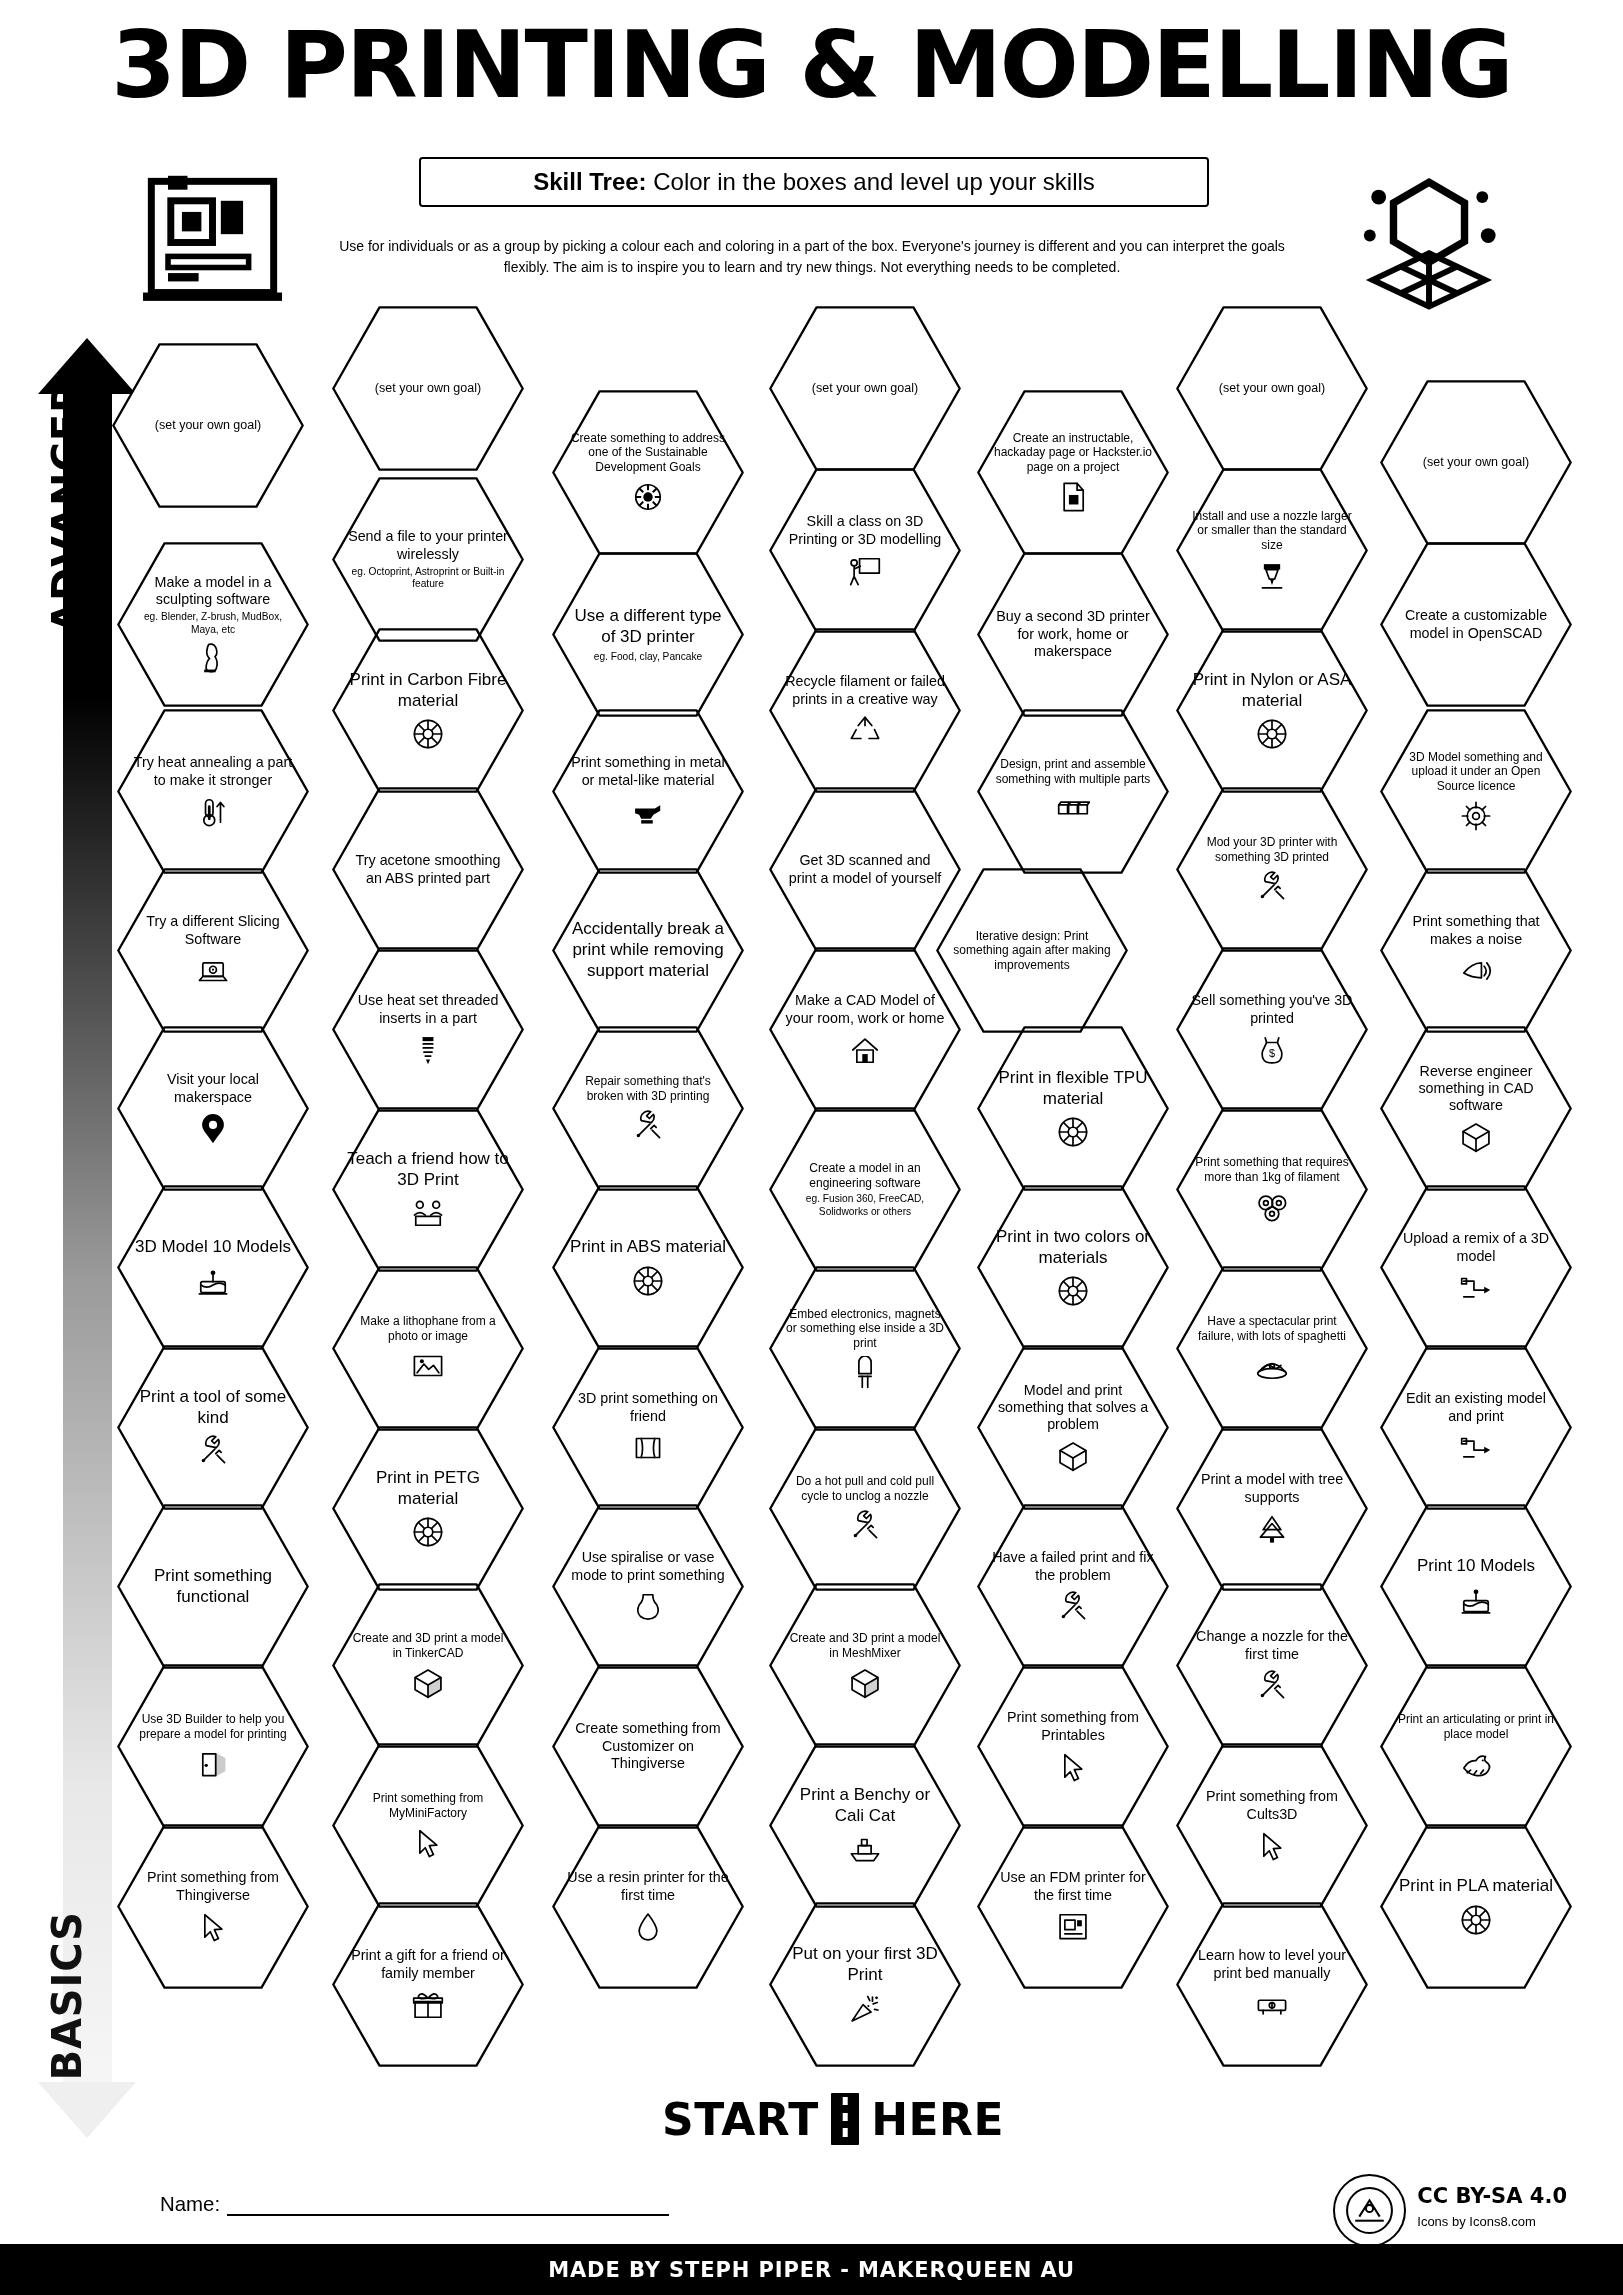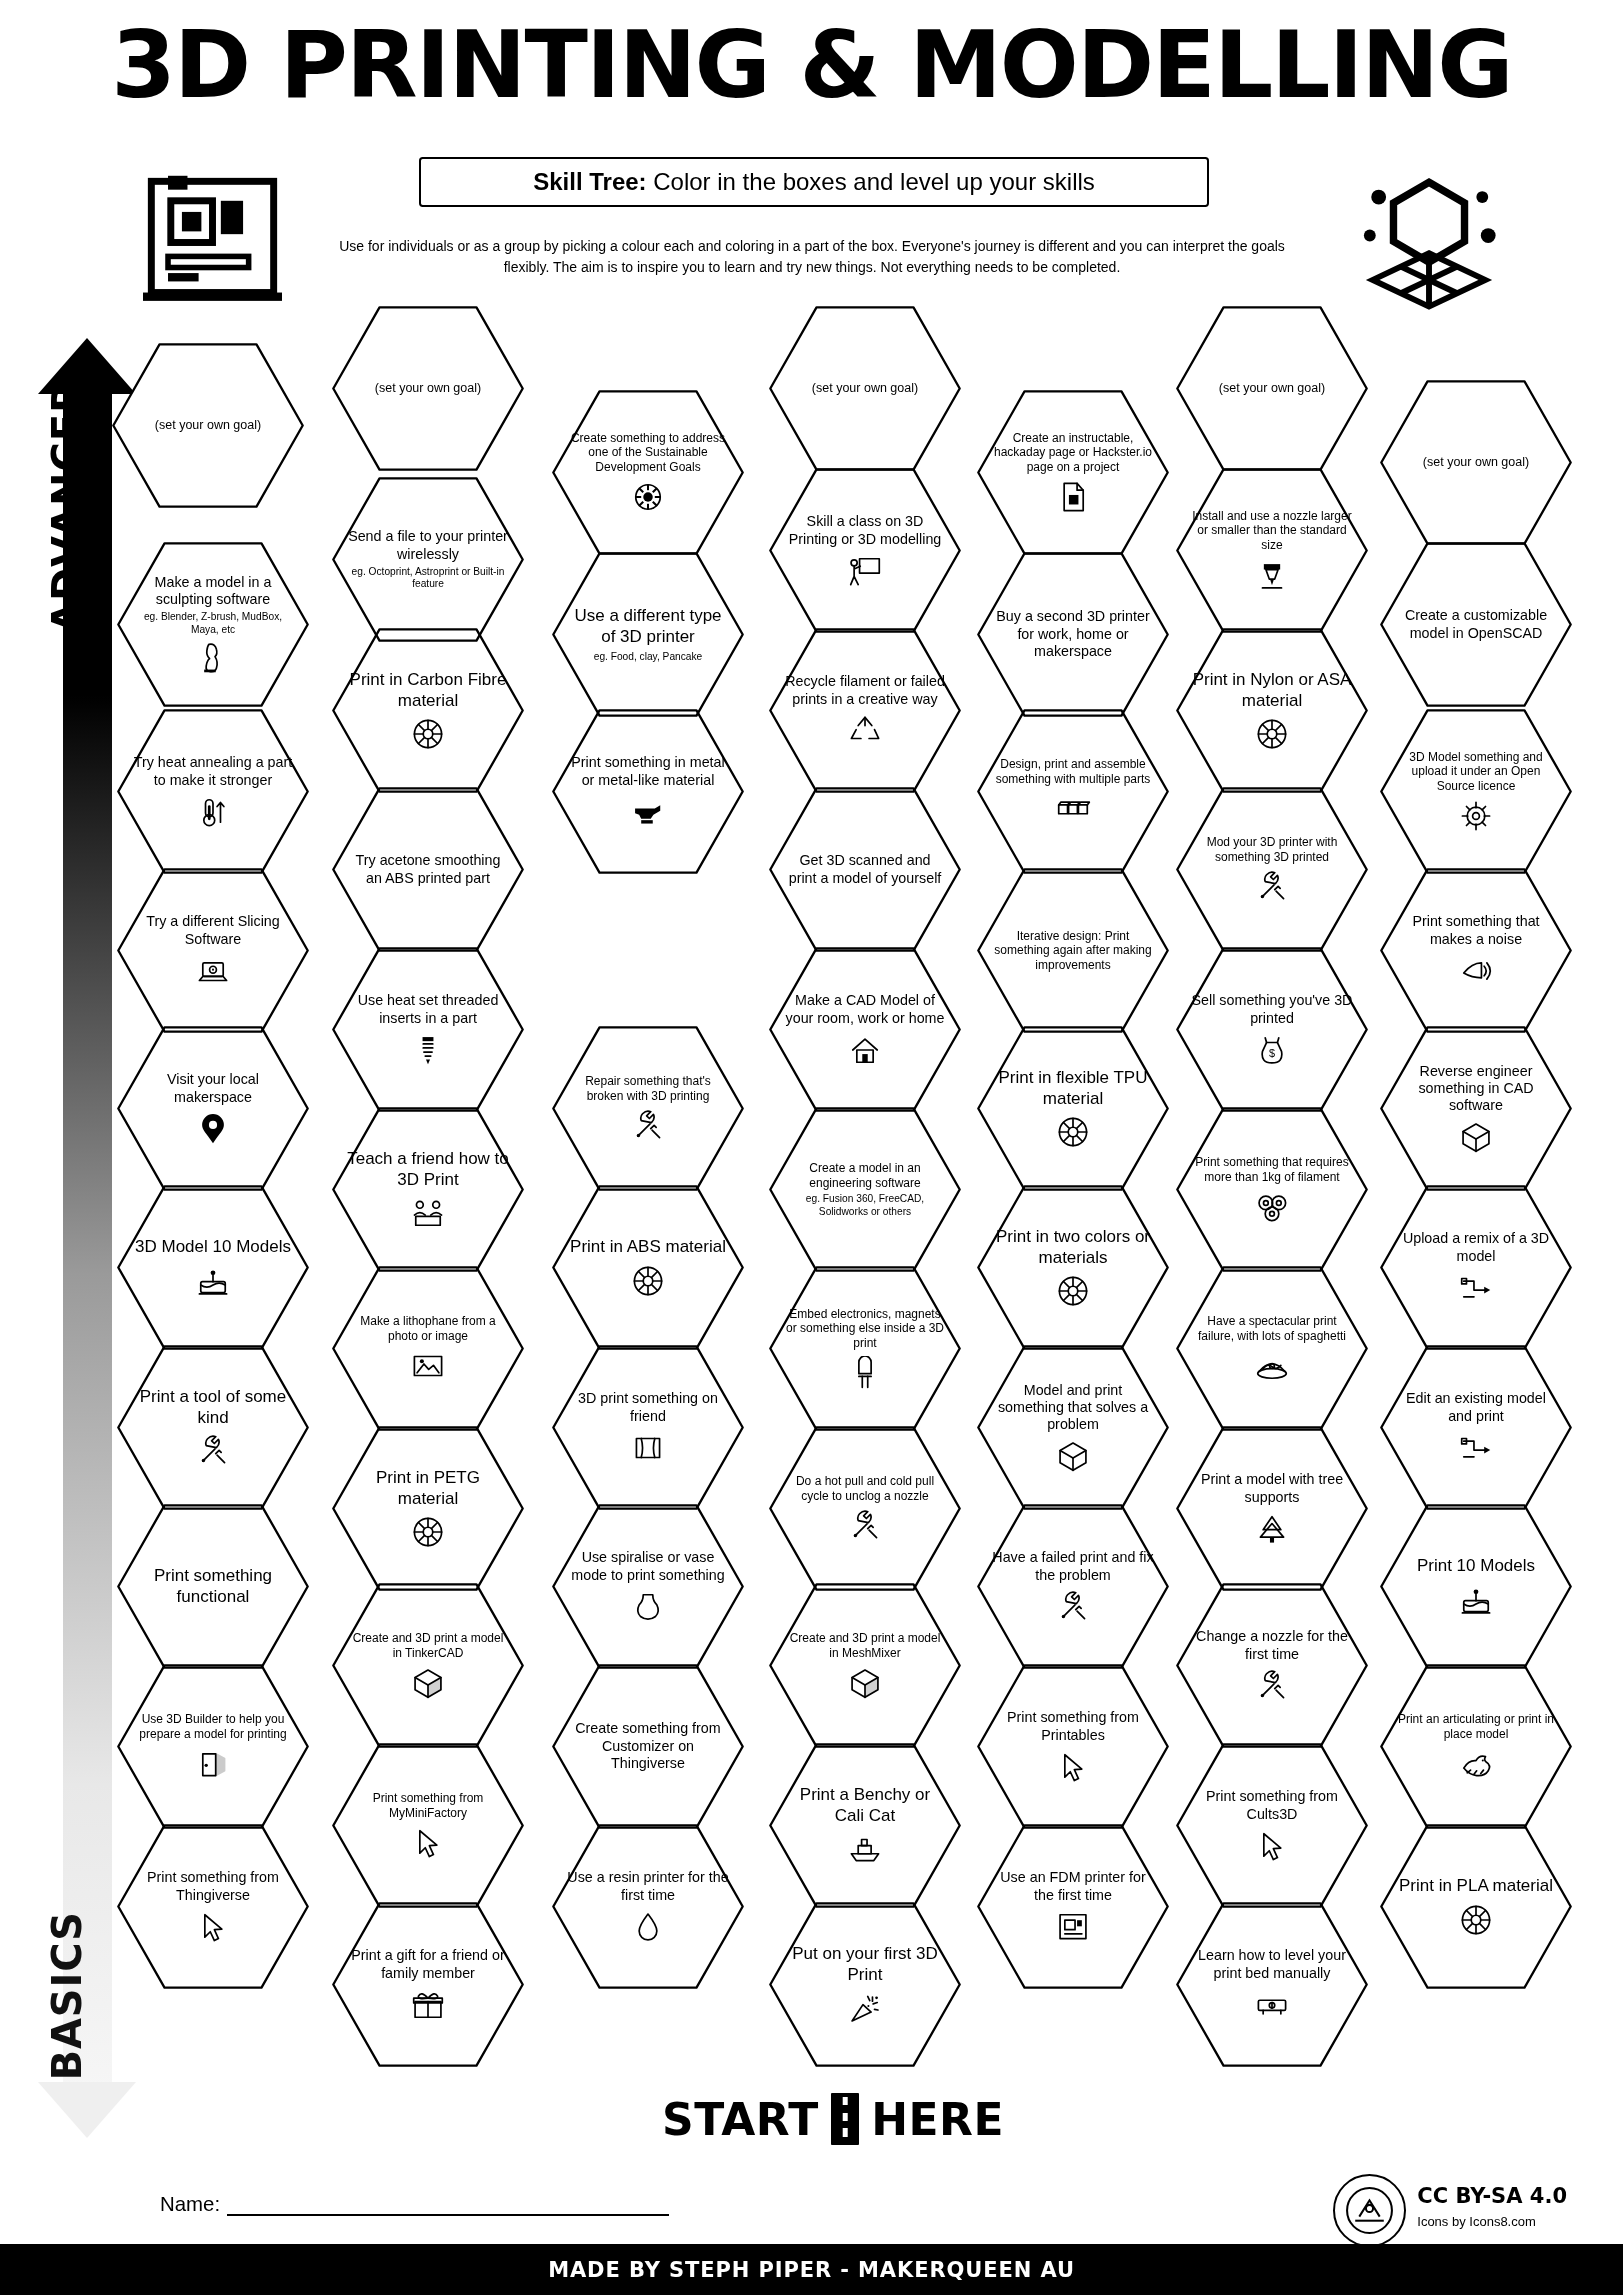--- a/index.html
+++ b/index.html
@@ -526,21 +526,31 @@
       <div class="ico">
           <svg width="36" height="34" viewBox="0 0 100 100">
             <rect x="20" y="26" width="60" height="40" rx="4" stroke="#000" fill="none" stroke-width="5" stroke-linecap="round" stroke-linejoin="round"></rect>
             <path d="M10 78 L90 78 L80 66 L20 66 Z" stroke="#000" fill="none" stroke-width="5" stroke-linecap="round" stroke-linejoin="round"></path>
         <circle cx="50" cy="46" r="10" stroke="#000" fill="none" stroke-width="5" stroke-linecap="round" stroke-linejoin="round"></circle>
             <circle cx="50" cy="46" r="3" fill="#000"></circle>
           </svg>
         </div>
     </div>
     </div>
-    <div class="hex" style="left: 976px; top: 867px; justify-content: center;">
+    <div class="hex" style="left: 551px; top: 867px;">
+      <div class="hexbg"></div>
+    <svg class="hexline" viewBox="0 0 420 362" preserveAspectRatio="none">
+    <polygon points="105,5 315,5 415,181 315,357 105,357 5,181" fill="none" stroke="#000" stroke-width="5" stroke-linejoin="round"></polygon>
+  </svg>
+    <div class="inner">
+      <div class="t big">Accidentally break a print while removing support material</div>
+
+    </div>
+    </div>
+    <div class="hex" style="left: 935px; top: 867px; justify-content: center;">
       <div class="hexbg"></div>
     <svg class="hexline" viewBox="0 0 420 362" preserveAspectRatio="none">
     <polygon points="105,5 315,5 415,181 315,357 105,357 5,181" fill="none" stroke="#000" stroke-width="5" stroke-linejoin="round"></polygon>
   </svg>
     <div class="inner">
       <div class="t sm">Iterative design: Print something again after making improvements</div>
 
     </div>
     </div>
     <div class="hex" style="left: 1379px; top: 867px;">

